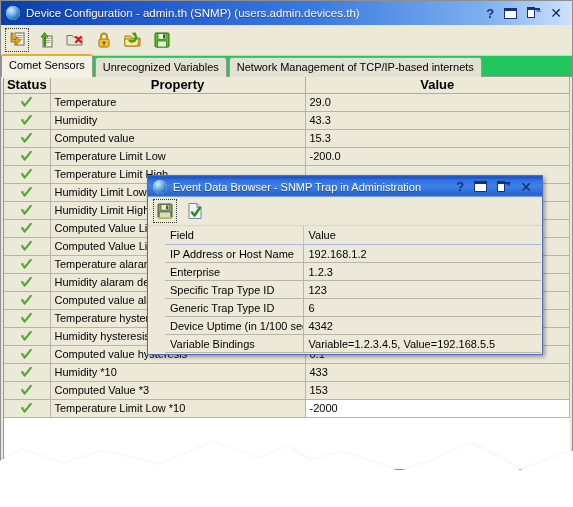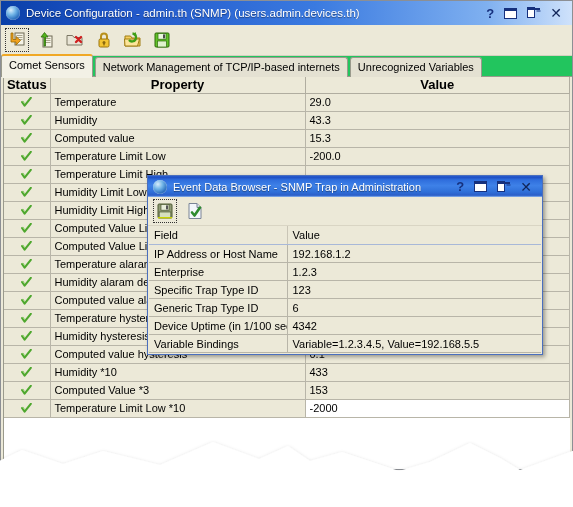--- a/index.html
+++ b/index.html
@@ -242,20 +242,21 @@
     background: #ece9d8;
     display: flex;
     align-items: center;
     padding-left: 4px;
     gap: 4px;
     border-bottom: 1px solid #d9d5c4;
   }
   .dlg-grid-wrap {
     background:#ece9d8;
     padding: 0 1px 1px 1px;
+    margin-left: 16px;
   }
   .dgrid {
     border-collapse: collapse;
     width: 100%;
     table-layout: fixed;
     font-size: 11px;
   }
   .dgrid th {
     height: 18px;
     background: #ece9d8;
@@ -356,22 +357,22 @@
         <rect x="3" y="3" width="14" height="14" rx="1" fill="#62c22a" stroke="#2d6b08"></rect>
         <rect x="6" y="3.6" width="8" height="5.6" fill="#e9f7dc" stroke="#2d6b08" stroke-width="0.7"></rect>
         <rect x="11" y="4.4" width="2" height="4" fill="#4a4a4a"></rect>
         <rect x="5.5" y="11" width="9" height="6" fill="#dff2cd" stroke="#2d6b08" stroke-width="0.7"></rect>
       </svg>
     </div>
   </div>
 
   <div class="tabstrip">
     <div class="tab active">Comet Sensors</div>
+    <div class="tab">Unrecognized Variables</div>
     <div class="tab">Network Management of TCP/IP-based internets</div>
-    <div class="tab">Unrecognized Variables</div>
   </div>
 
   <div class="table-wrap">
     <table class="grid">
       <colgroup>
           <col class="c-status">
           <col class="c-prop">
           <col>
         </colgroup>
       <thead>

